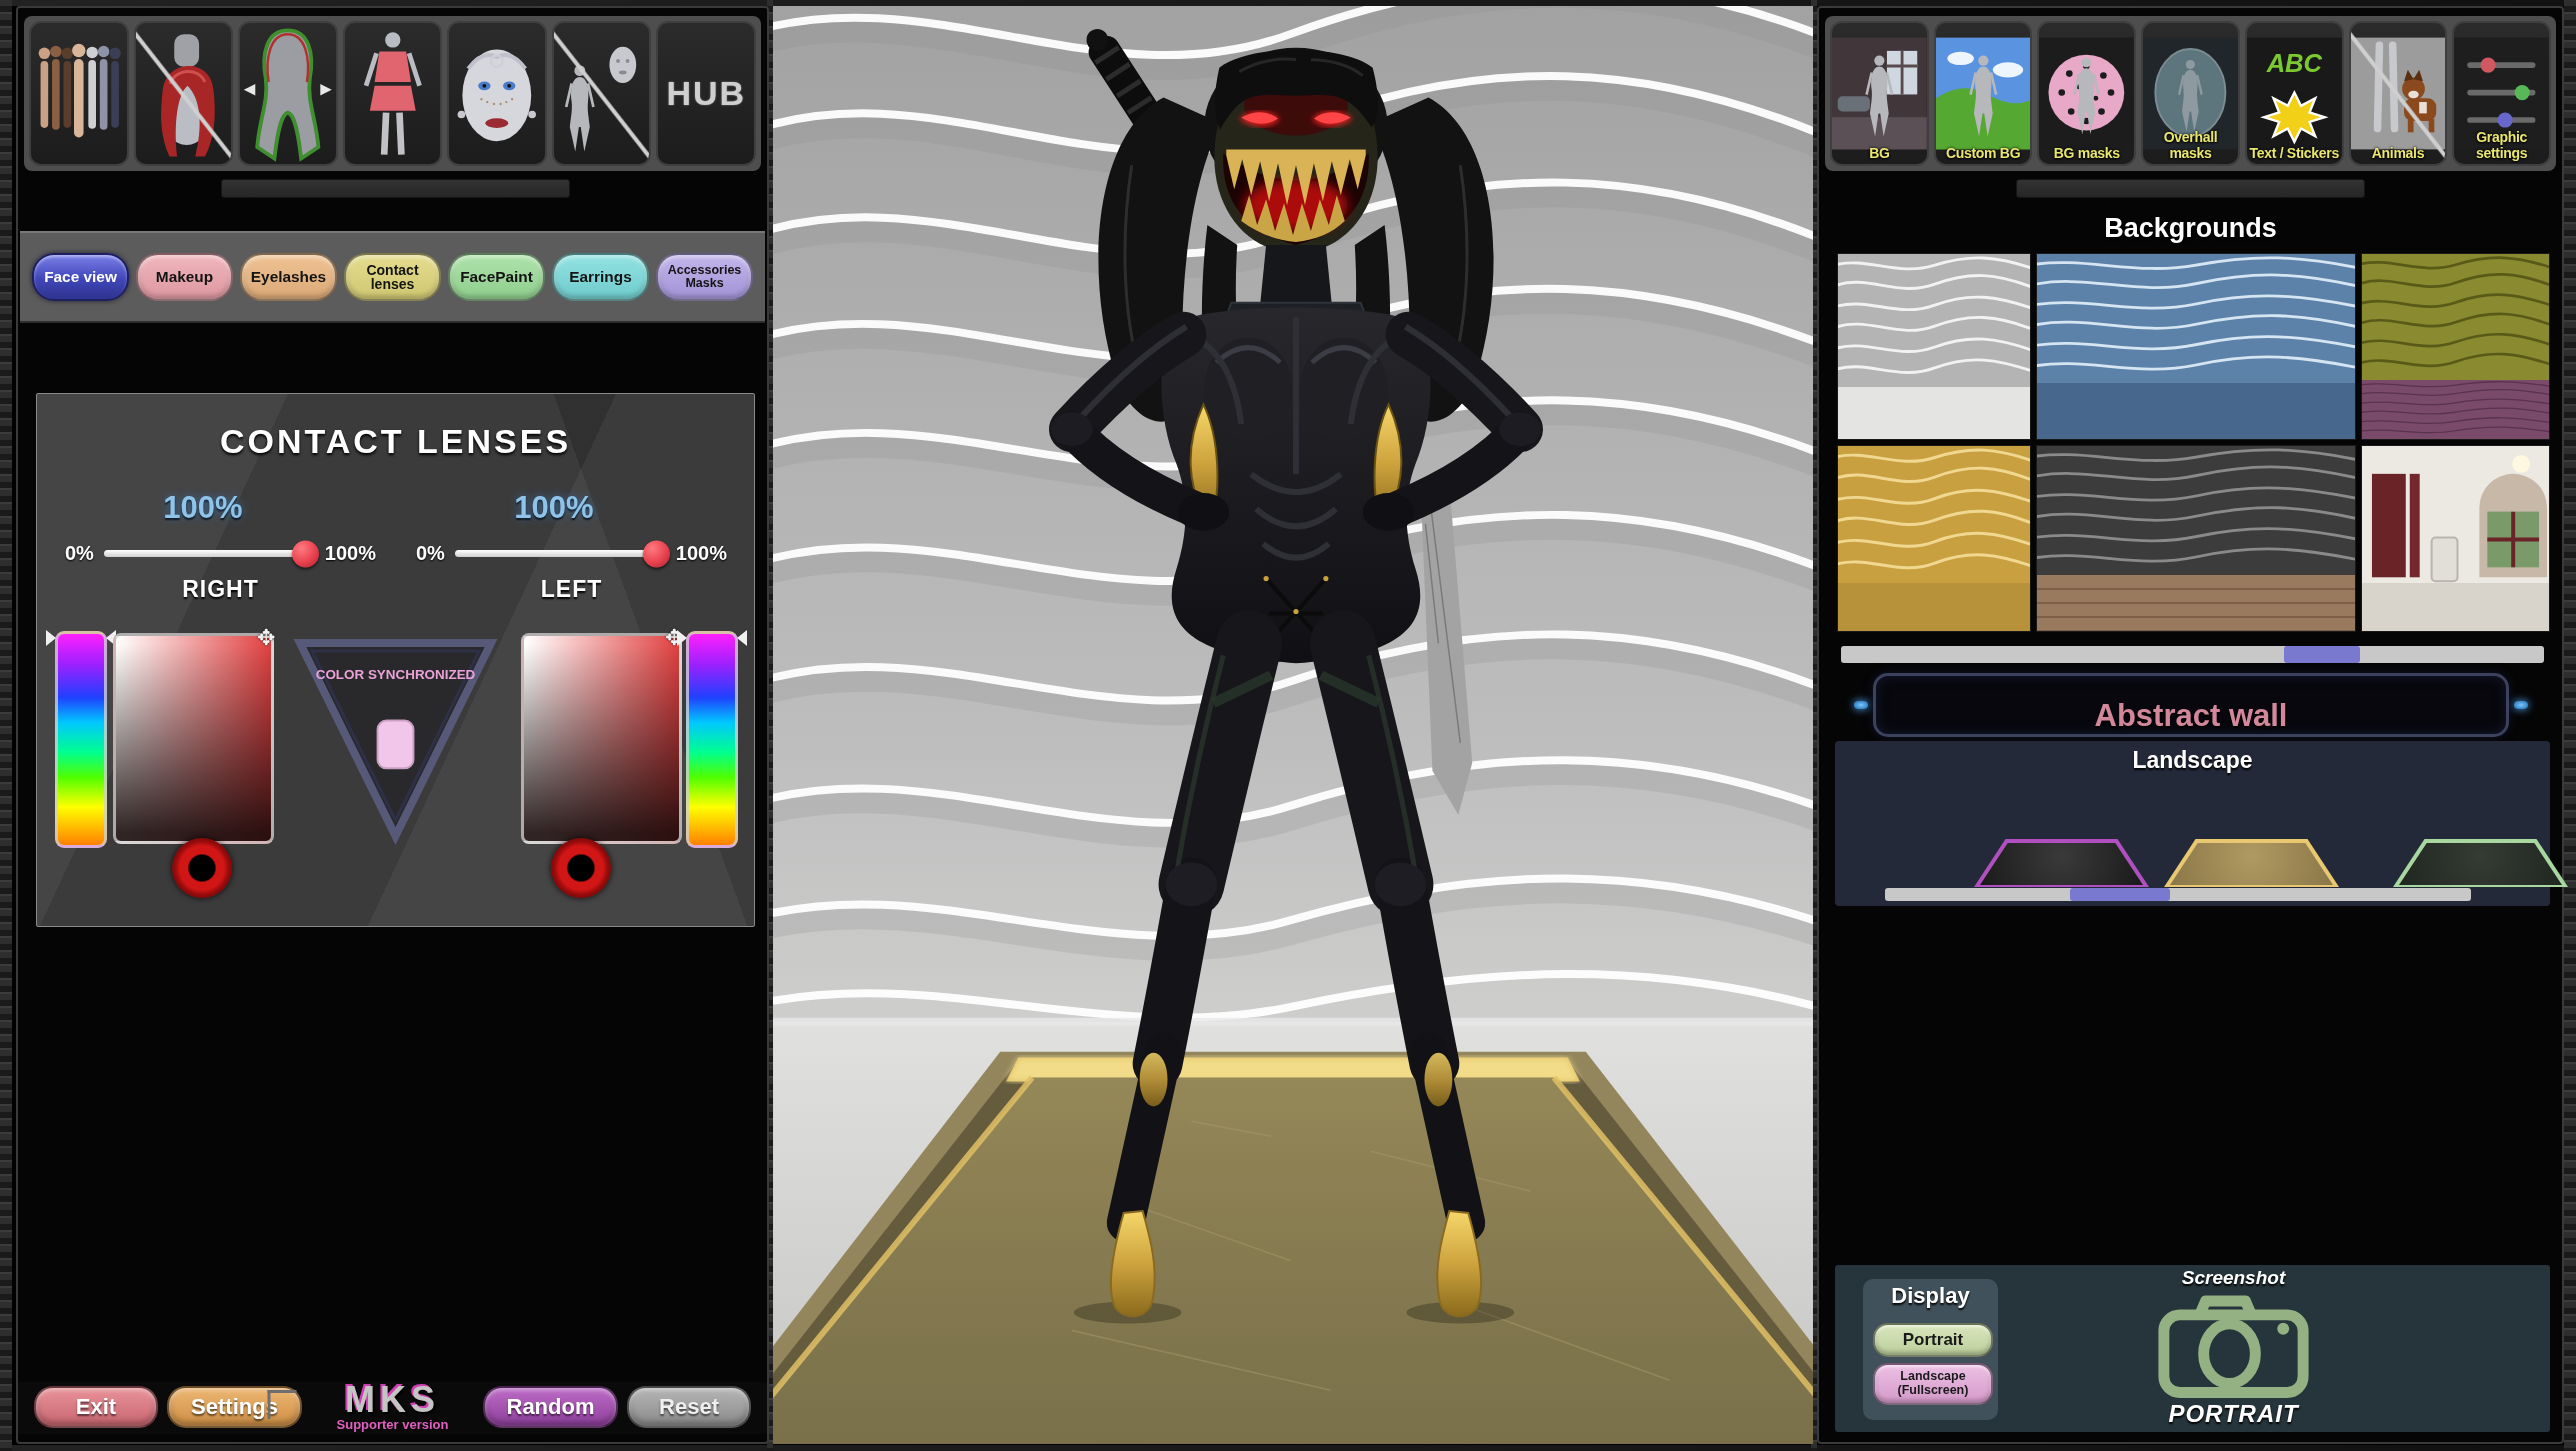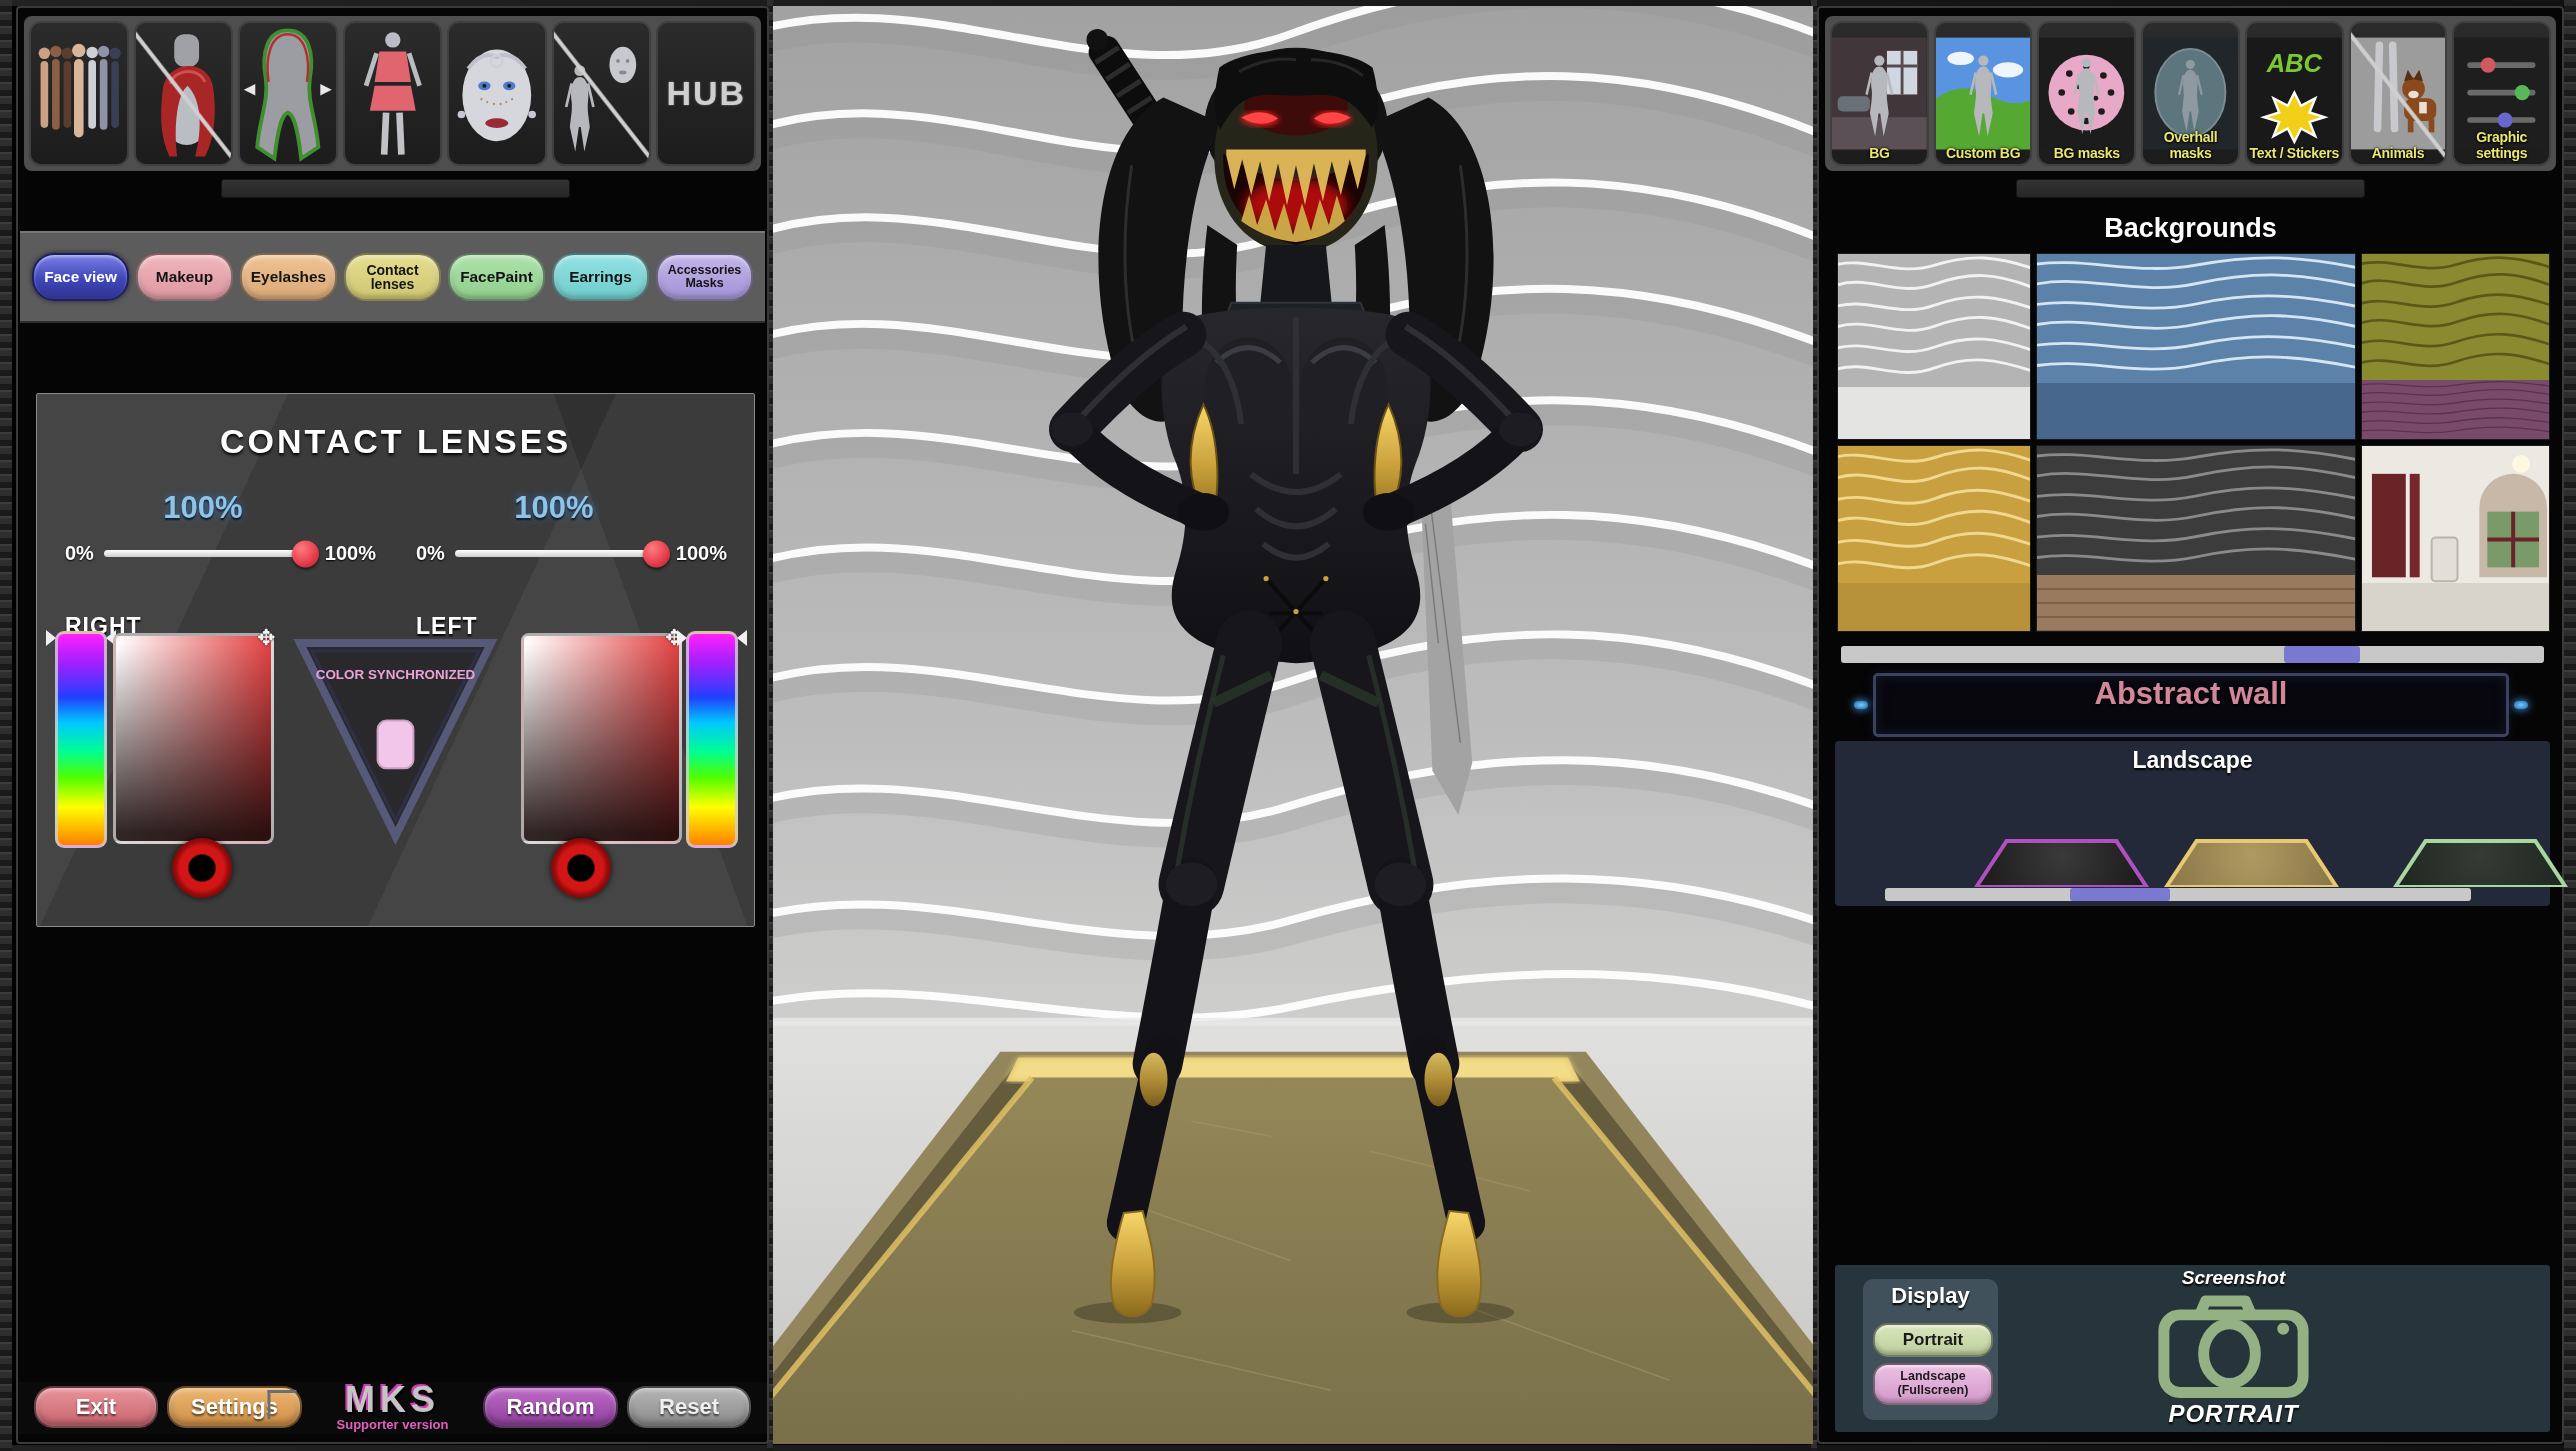--- a/index.html
+++ b/index.html
@@ -56,22 +56,22 @@
             font-size:34px;font-weight:bold;letter-spacing:3px;text-shadow:0 2px 3px #000;}
   .slider-grp{position:absolute;top:96px;width:311px;}
   .slider-grp.rt{left:28px;} .slider-grp.lt{left:379px;}
   .sl-value{position:absolute;top:0;left:22%;width:139px;text-align:center;
             color:#8fc3e8;font-size:31px;font-weight:bold;text-shadow:0 0 9px #3a6a9a,0 2px 2px #000;}
   .sl-row{position:absolute;top:52px;left:0;right:0;display:flex;align-items:center;gap:10px;}
   .sl-min,.sl-max{color:#fff;font-size:20px;font-weight:bold;text-shadow:0 1px 2px #000;}
   .sl-track{flex:1;height:7px;background:linear-gradient(180deg,#fff,#cfcfcf);border-radius:4px;position:relative;}
   .sl-knob{position:absolute;right:-4px;top:50%;transform:translateY(-50%);width:27px;height:27px;border-radius:50%;
            background:radial-gradient(circle at 35% 30%,#ff7a80,#e8414e 55%,#a8202c);box-shadow:0 2px 3px rgba(0,0,0,.6);}
-  .sl-name{position:absolute;top:86px;left:0;right:0;color:#fff;font-size:23px;font-weight:bold;
-           letter-spacing:1px;text-shadow:0 2px 2px #000;margin-top:37px;}
+  .sl-name{position:absolute;top:86px;left:0;right:0;text-align:center;color:#fff;font-size:23px;font-weight:bold;
+           letter-spacing:1px;text-shadow:0 2px 2px #000;}
   
   .hue{position:absolute;top:237px;width:46px;height:211px;border:3px solid #cfcfcfcc;border-radius:9px;
        background:linear-gradient(180deg,#ff20ff 0%,#a020ff 14%,#2040ff 30%,#00c8ff 42%,#00ff90 56%,#50ff00 68%,#ffff00 82%,#ff8000 100%);}
   .hue.l{left:18px;} .hue.r{left:649px;}
   .hue .mk{position:absolute;top:-4px;width:0;height:0;border-top:8px solid transparent;border-bottom:8px solid transparent;}
   .hue .mk.ml{left:-12px;border-left:10px solid #f0f0f0;}
   .hue .mk.mr{right:-12px;border-right:10px solid #f0f0f0;}
   .grad{position:absolute;top:239px;width:155px;height:205px;border:3px solid #cfcfcfcc;border-radius:8px;
         background:linear-gradient(to bottom,rgba(0,0,0,0) 4%,rgba(20,8,8,.88) 96%),linear-gradient(to right,#ffffff,#e04040);}
   .grad.l{left:76px;} .grad.r{left:484px;}
@@ -100,22 +100,22 @@
   .logo-wrap:before{left:-6px;border-right:none;border-bottom:none;}
   .logo-wrap:after{right:-6px;border-left:none;border-top:none;}
 
   
   .bg-title{position:absolute;top:205px;left:0;right:0;text-align:center;color:#fff;font-size:27px;font-weight:bold;text-shadow:0 2px 3px #000;}
   .bg-grid{position:absolute;top:245px;left:18px;width:711px;height:379px;}
   .bg-tile{position:absolute;overflow:hidden;border:1px solid #1a1a1a;cursor:pointer;}
   .bg-tile svg{position:absolute;inset:0;width:100%;height:100%;}
   .bg-scroll{position:absolute;top:638px;left:22px;width:703px;height:17px;background:#c8c8c8;border-radius:3px;}
   .bg-scroll .thumb,.plat-scroll .thumb{position:absolute;top:0;height:100%;background:#7a79d0;border-radius:3px;cursor:pointer;}
-  .bg-banner{position:absolute;top:665px;left:54px;width:630px;height:58px;background:#07070d;border:3px solid #3c415e;border-radius:5px;
-             box-shadow:0 0 10px #10142a,inset 0 0 12px #14182e;display:flex;align-items:flex-start;justify-content:center;}
+  .bg-banner{position:absolute;top:665px;left:54px;width:630px;height:58px;background:#07070d;border:3px solid #3c415e;border-radius:15px;
+             box-shadow:0 0 10px #10142a,inset 0 0 12px #14182e;display:flex;align-items:flex-end;justify-content:center;}
   .bg-banner span{color:#d2879b;font-size:31px;font-weight:bold;text-shadow:0 2px 2px #000;}
   .bg-banner:before,.bg-banner:after{content:"";position:absolute;top:50%;width:14px;height:8px;transform:translateY(-50%);
              background:radial-gradient(#7ac8ff,#1a66aa);border-radius:4px;box-shadow:0 0 8px #55aaff;}
   .bg-banner:before{left:-22px;} .bg-banner:after{right:-22px;}
 
   .plat-panel{position:absolute;top:733px;left:16px;width:715px;height:165px;background:#232939;border-radius:4px;}
   .plat-title{position:absolute;top:6px;left:0;right:0;text-align:center;color:#fff;font-size:23px;font-weight:bold;text-shadow:0 2px 2px #000;}
   .plat{position:absolute;top:98px;height:48px;clip-path:polygon(18% 0,82% 0,100% 100%,0 100%);cursor:pointer;}
   .plat .inner{position:absolute;inset:4px 6px 2px 6px;clip-path:polygon(17% 0,83% 0,100% 100%,0 100%);}
   .plat-scroll{position:absolute;top:147px;left:50px;width:586px;height:13px;background:#c8c8c8;border-radius:3px;}

